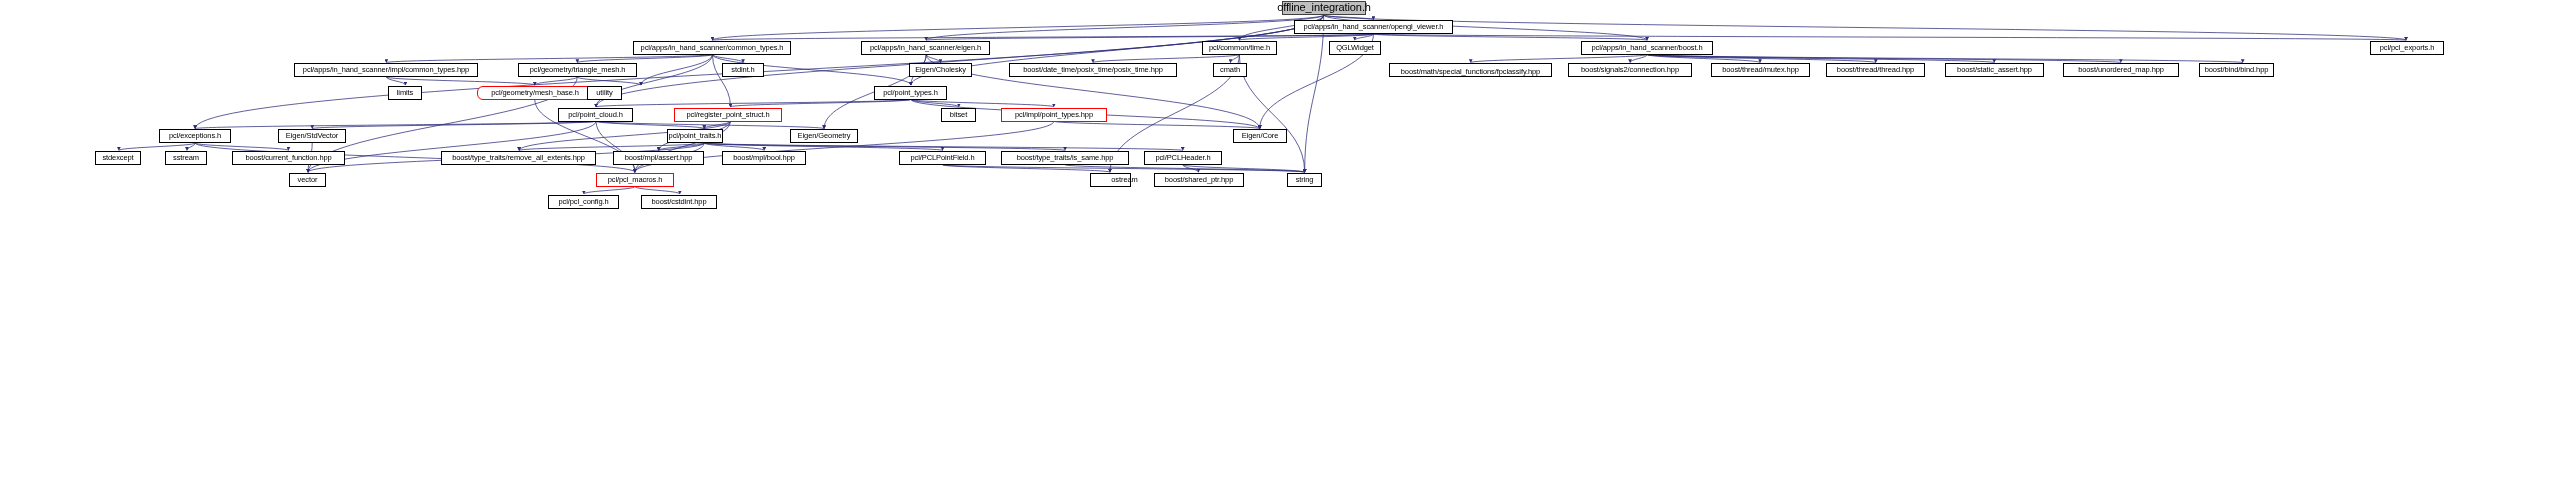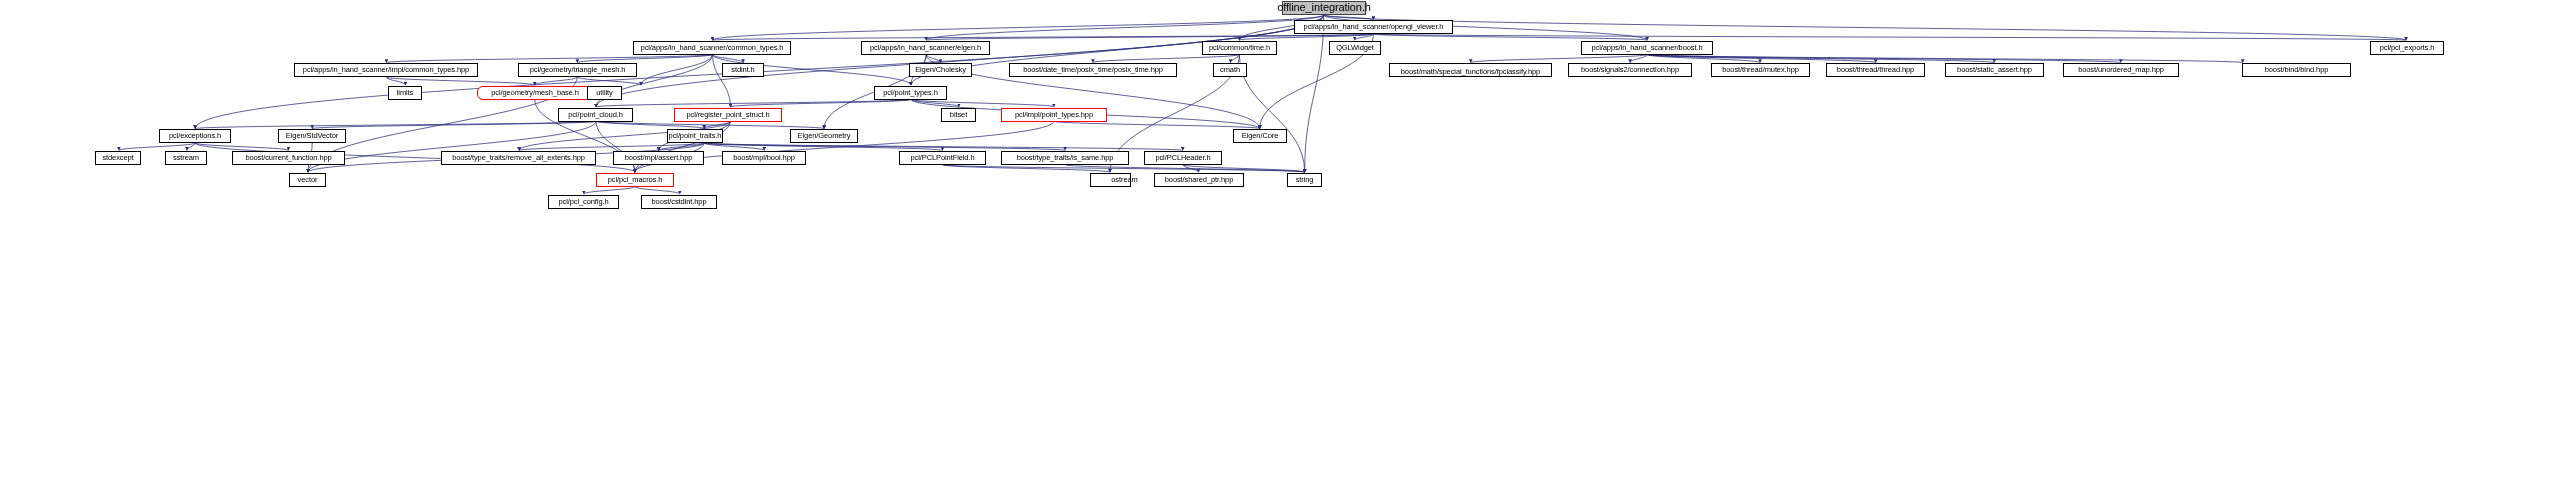--- a/index.html
+++ b/index.html
@@ -200,21 +200,21 @@
       </div>
       <div class="node" style="left: 1826px; top: 63px; width: 99px;">
         <span class="node-label">boost/thread/thread.hpp</span>
       </div>
       <div class="node" style="left: 1945px; top: 63px; width: 99px;">
         <span class="node-label">boost/static_assert.hpp</span>
       </div>
       <div class="node" style="left: 2063px; top: 63px; width: 116px;">
         <span class="node-label">boost/unordered_map.hpp</span>
       </div>
-      <div class="node" style="left: 2199px; top: 63px; width: 109px; margin-left: 43px;">
+      <div class="node" style="left: 2199px; top: 63px; width: 75px;">
         <span class="node-label">boost/bind/bind.hpp</span>
       </div>
       <div class="node" style="left: 388px; top: 86px; width: 34px;">
         <span class="node-label">limits</span>
       </div>
       <div class="node hi" style="left: 477px; top: 86px; width: 116px; border-radius: 6px;">
         <span class="node-label">pcl/geometry/mesh_base.h</span>
       </div>
       <div class="node" style="left: 587px; top: 86px; width: 35px;">
         <span class="node-label">utility</span>

